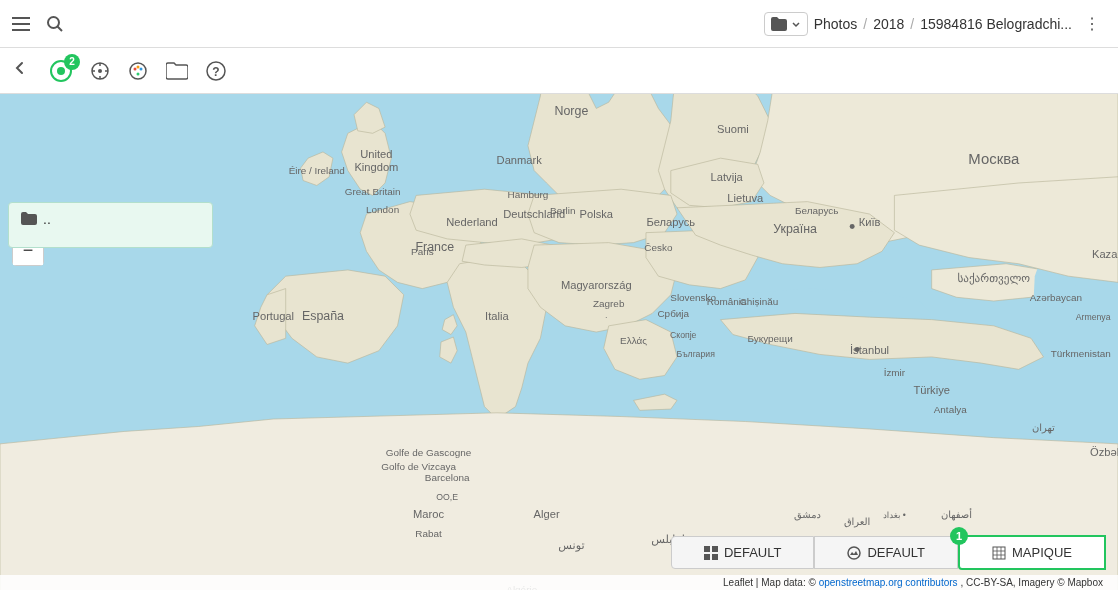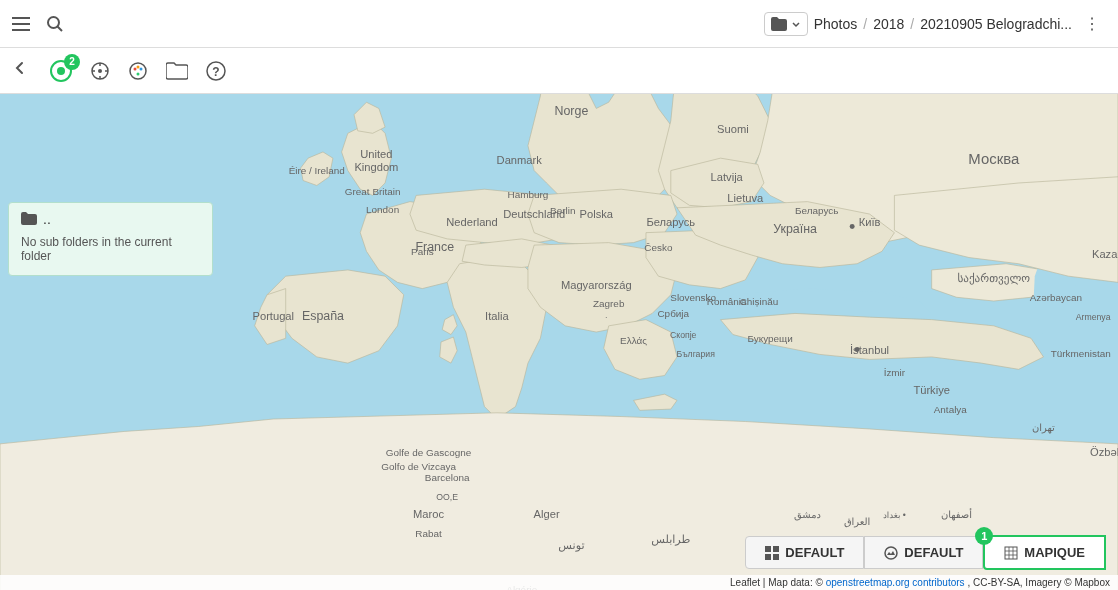--- a/index.html
+++ b/index.html
@@ -177,24 +177,24 @@
       right: 12px;
       z-index: 500;
       display: flex;
       align-items: center;
       gap: 0;
     }
     .map-view-btn {
       display: flex;
       align-items: center;
       gap: 6px;
-      padding: 8px 19px;
+      padding: 8px 32px;
       cursor: pointer;
       font-size: 13px;
-      font-weight: 700;
+      font-weight: 400;
       border: 1px solid #ccc;
       background: #f5f5f5;
       color: #333;
     }
     .map-view-btn.active {
       background: #fff;
       border: 2px solid #22c55e;
       color: #333;
     }
     .map-view-btn:first-child {
@@ -223,21 +223,21 @@
     }
 
     
     #attribution {
       position: absolute;
       bottom: 0;
       left: 0; right: 0;
       background: rgba(255,255,255,0.85);
       font-size: 10px;
       color: #333;
-      padding: 2px 8px;
+      padding: 2px 15px;
       z-index: 500;
       text-align: right;
     }
     #attribution a { color: #0066cc; text-decoration: none; }
 
     
     #europe-map {
       position: absolute;
       top: 0; left: 0;
       width: 100%;
@@ -269,21 +269,21 @@
           <path d="M0 2 Q0 0 2 0 L6 0 L8 2 L14 2 Q16 2 16 4 L16 12 Q16 14 14 14 L2 14 Q0 14 0 12 Z" fill="#555"></path>
         </svg>
       <svg width="10" height="10" viewBox="0 0 10 10">
           <path d="M2 4 L5 7 L8 4" stroke="#555" stroke-width="1.5" fill="none"></path>
         </svg>
     </div>
     <span class="breadcrumb-item">Photos</span>
     <span class="breadcrumb-sep">/</span>
     <span class="breadcrumb-item">2018</span>
     <span class="breadcrumb-sep">/</span>
-    <span class="breadcrumb-item">20210905 Belogradchi...</span>
+    <span class="breadcrumb-item">15984816 Belogradchi...</span>
     <span class="more-btn">⋮</span>
   </div>
 </div>
 
 <div id="subtoolbar">
   <span class="back-btn">
     <svg width="16" height="16" viewBox="0 0 16 16">
         <path d="M10 3 L5 8 L10 13" stroke="#555" stroke-width="2" fill="none" stroke-linecap="round"></path>
       </svg>
   </span>
@@ -470,21 +470,20 @@
     <button class="zoom-btn">−</button>
   </div>
 
   <div id="folder-panel">
     <div class="folder-panel-row">
       <svg width="16" height="14" viewBox="0 0 16 14">
         <path d="M0 2 Q0 0 2 0 L5 0 L7 2 L14 2 Q16 2 16 4 L16 11 Q16 13 14 13 L2 13 Q0 13 0 11 Z" fill="#555"></path>
       </svg>
       <span>..</span>
     </div>
-    <div class="folder-panel-msg">No sub folders in the current folder</div>
   </div>
 
   <div id="bottom-controls">
     <div class="map-view-btn">
       <svg width="14" height="14" viewBox="0 0 14 14">
         <rect x="0" y="0" width="6" height="6" fill="#555"></rect>
         <rect x="8" y="0" width="6" height="6" fill="#555"></rect>
         <rect x="0" y="8" width="6" height="6" fill="#555"></rect>
         <rect x="8" y="8" width="6" height="6" fill="#555"></rect>
       </svg>

